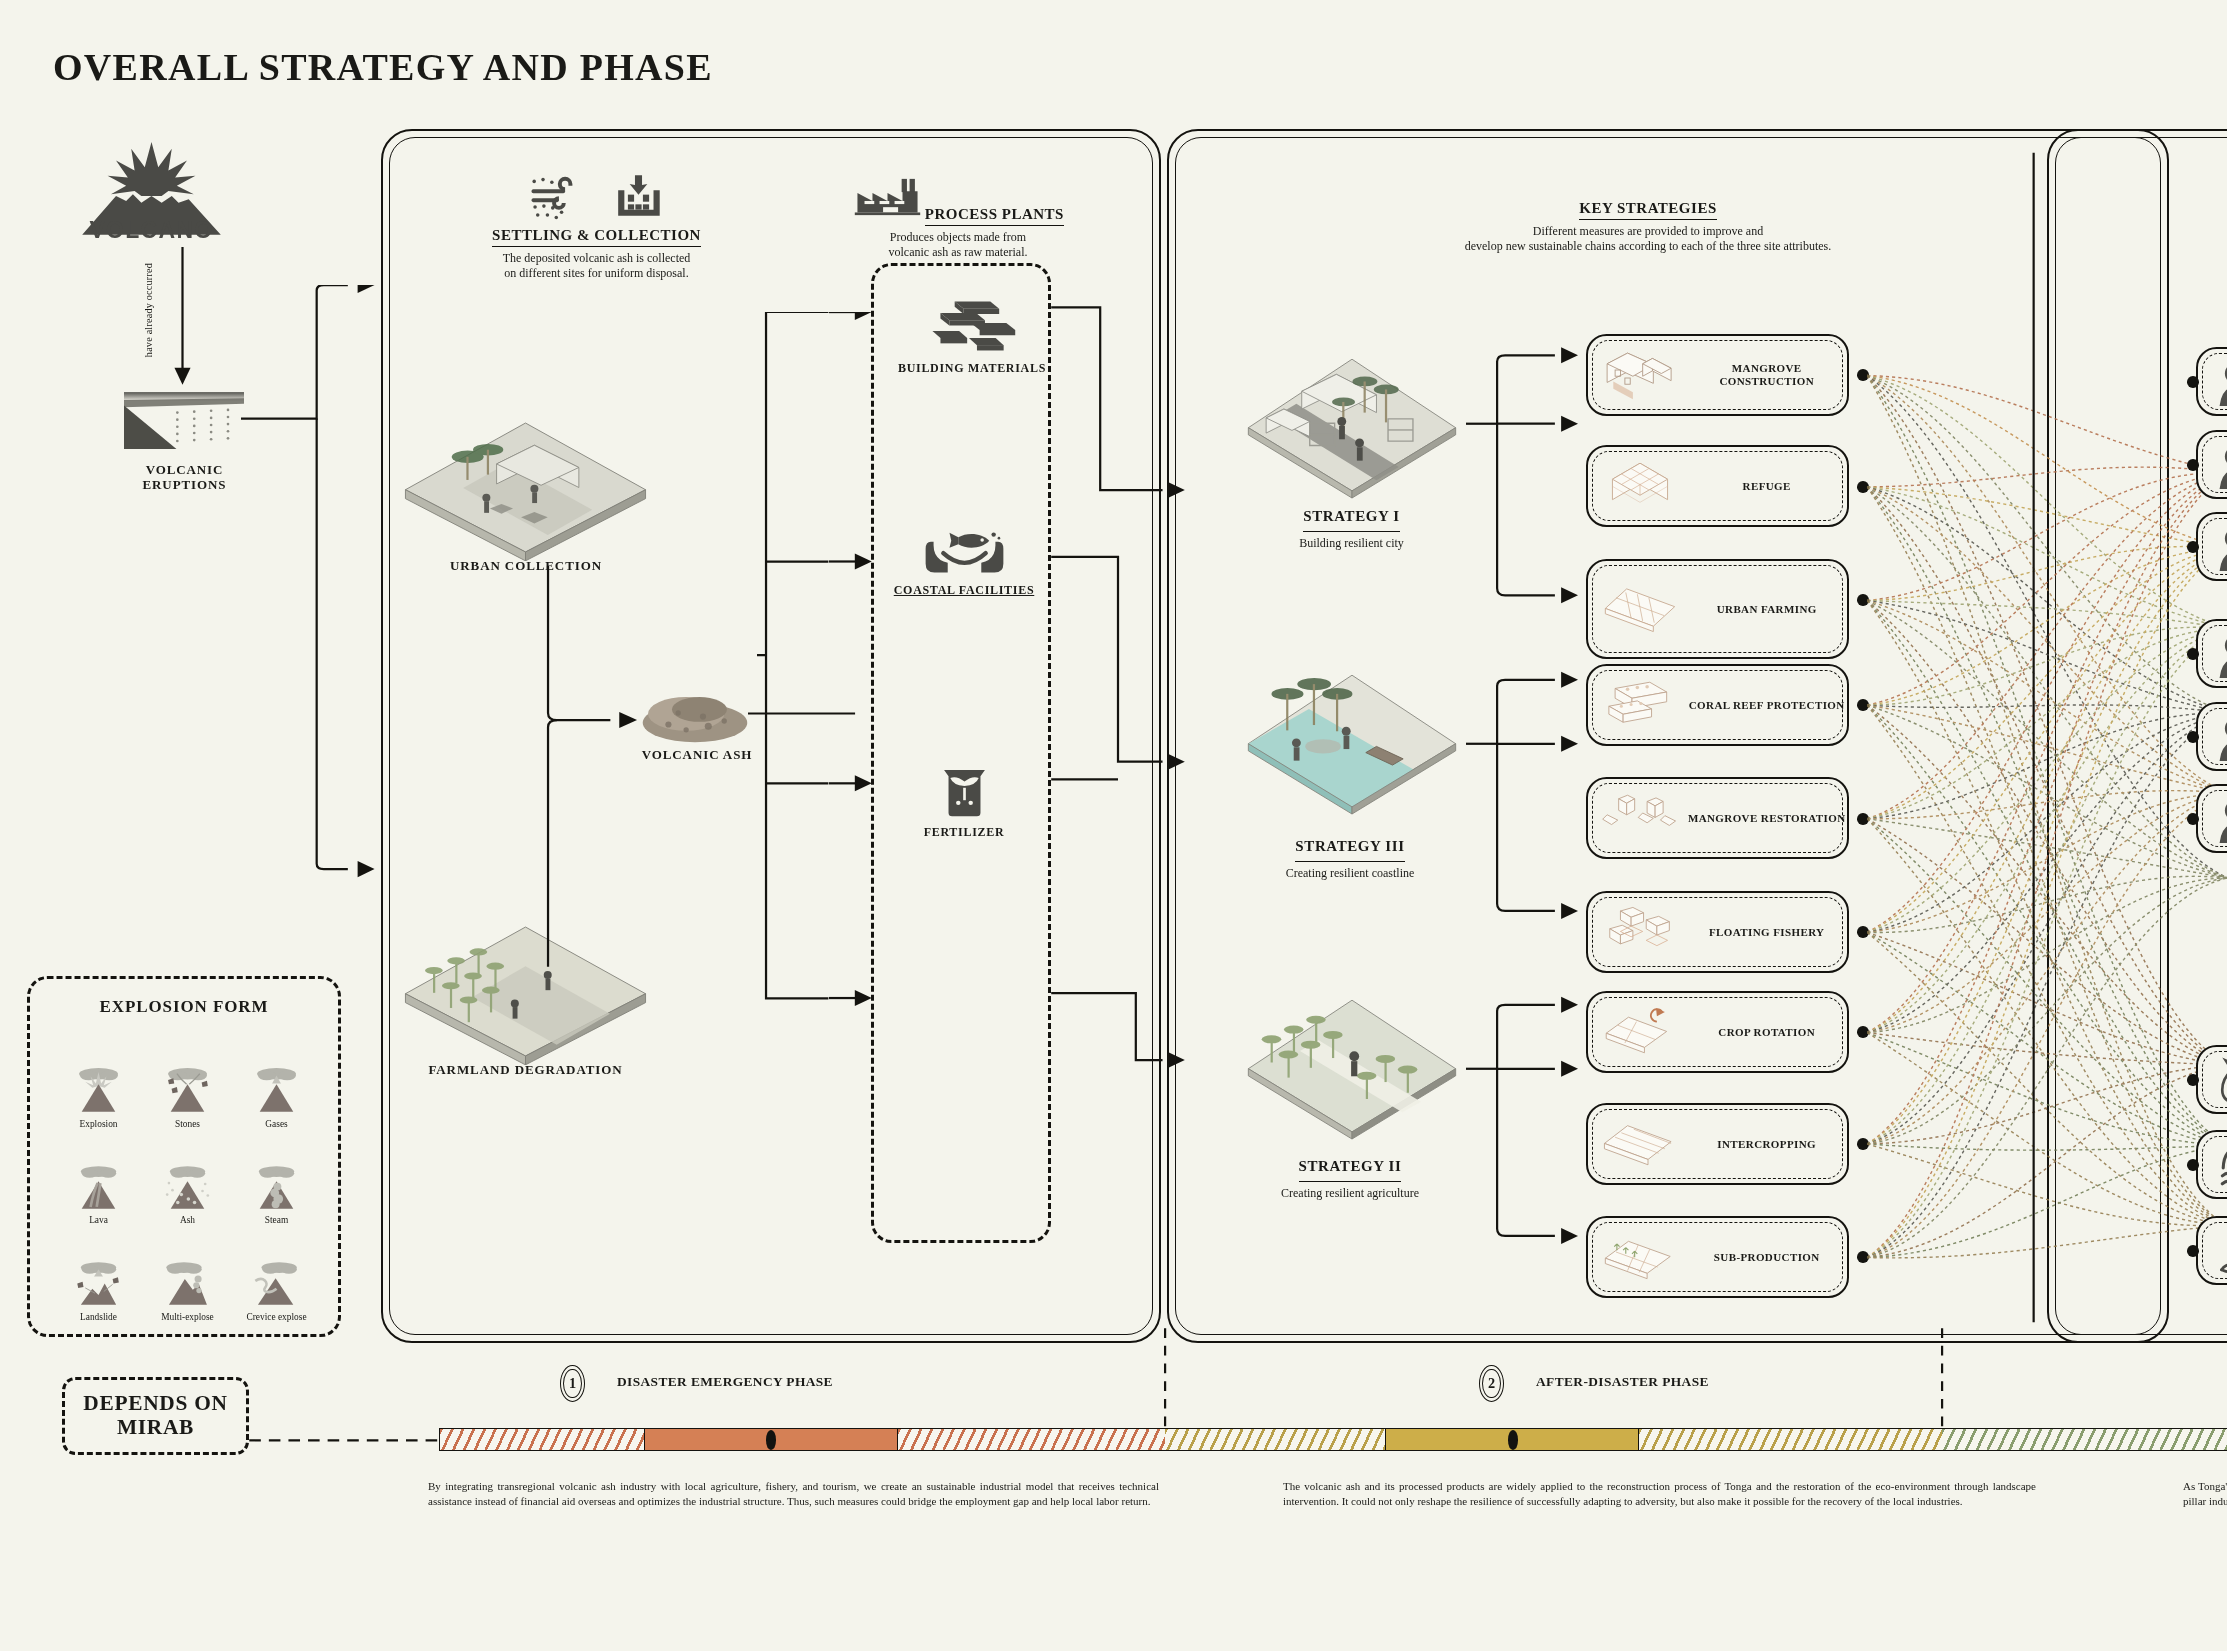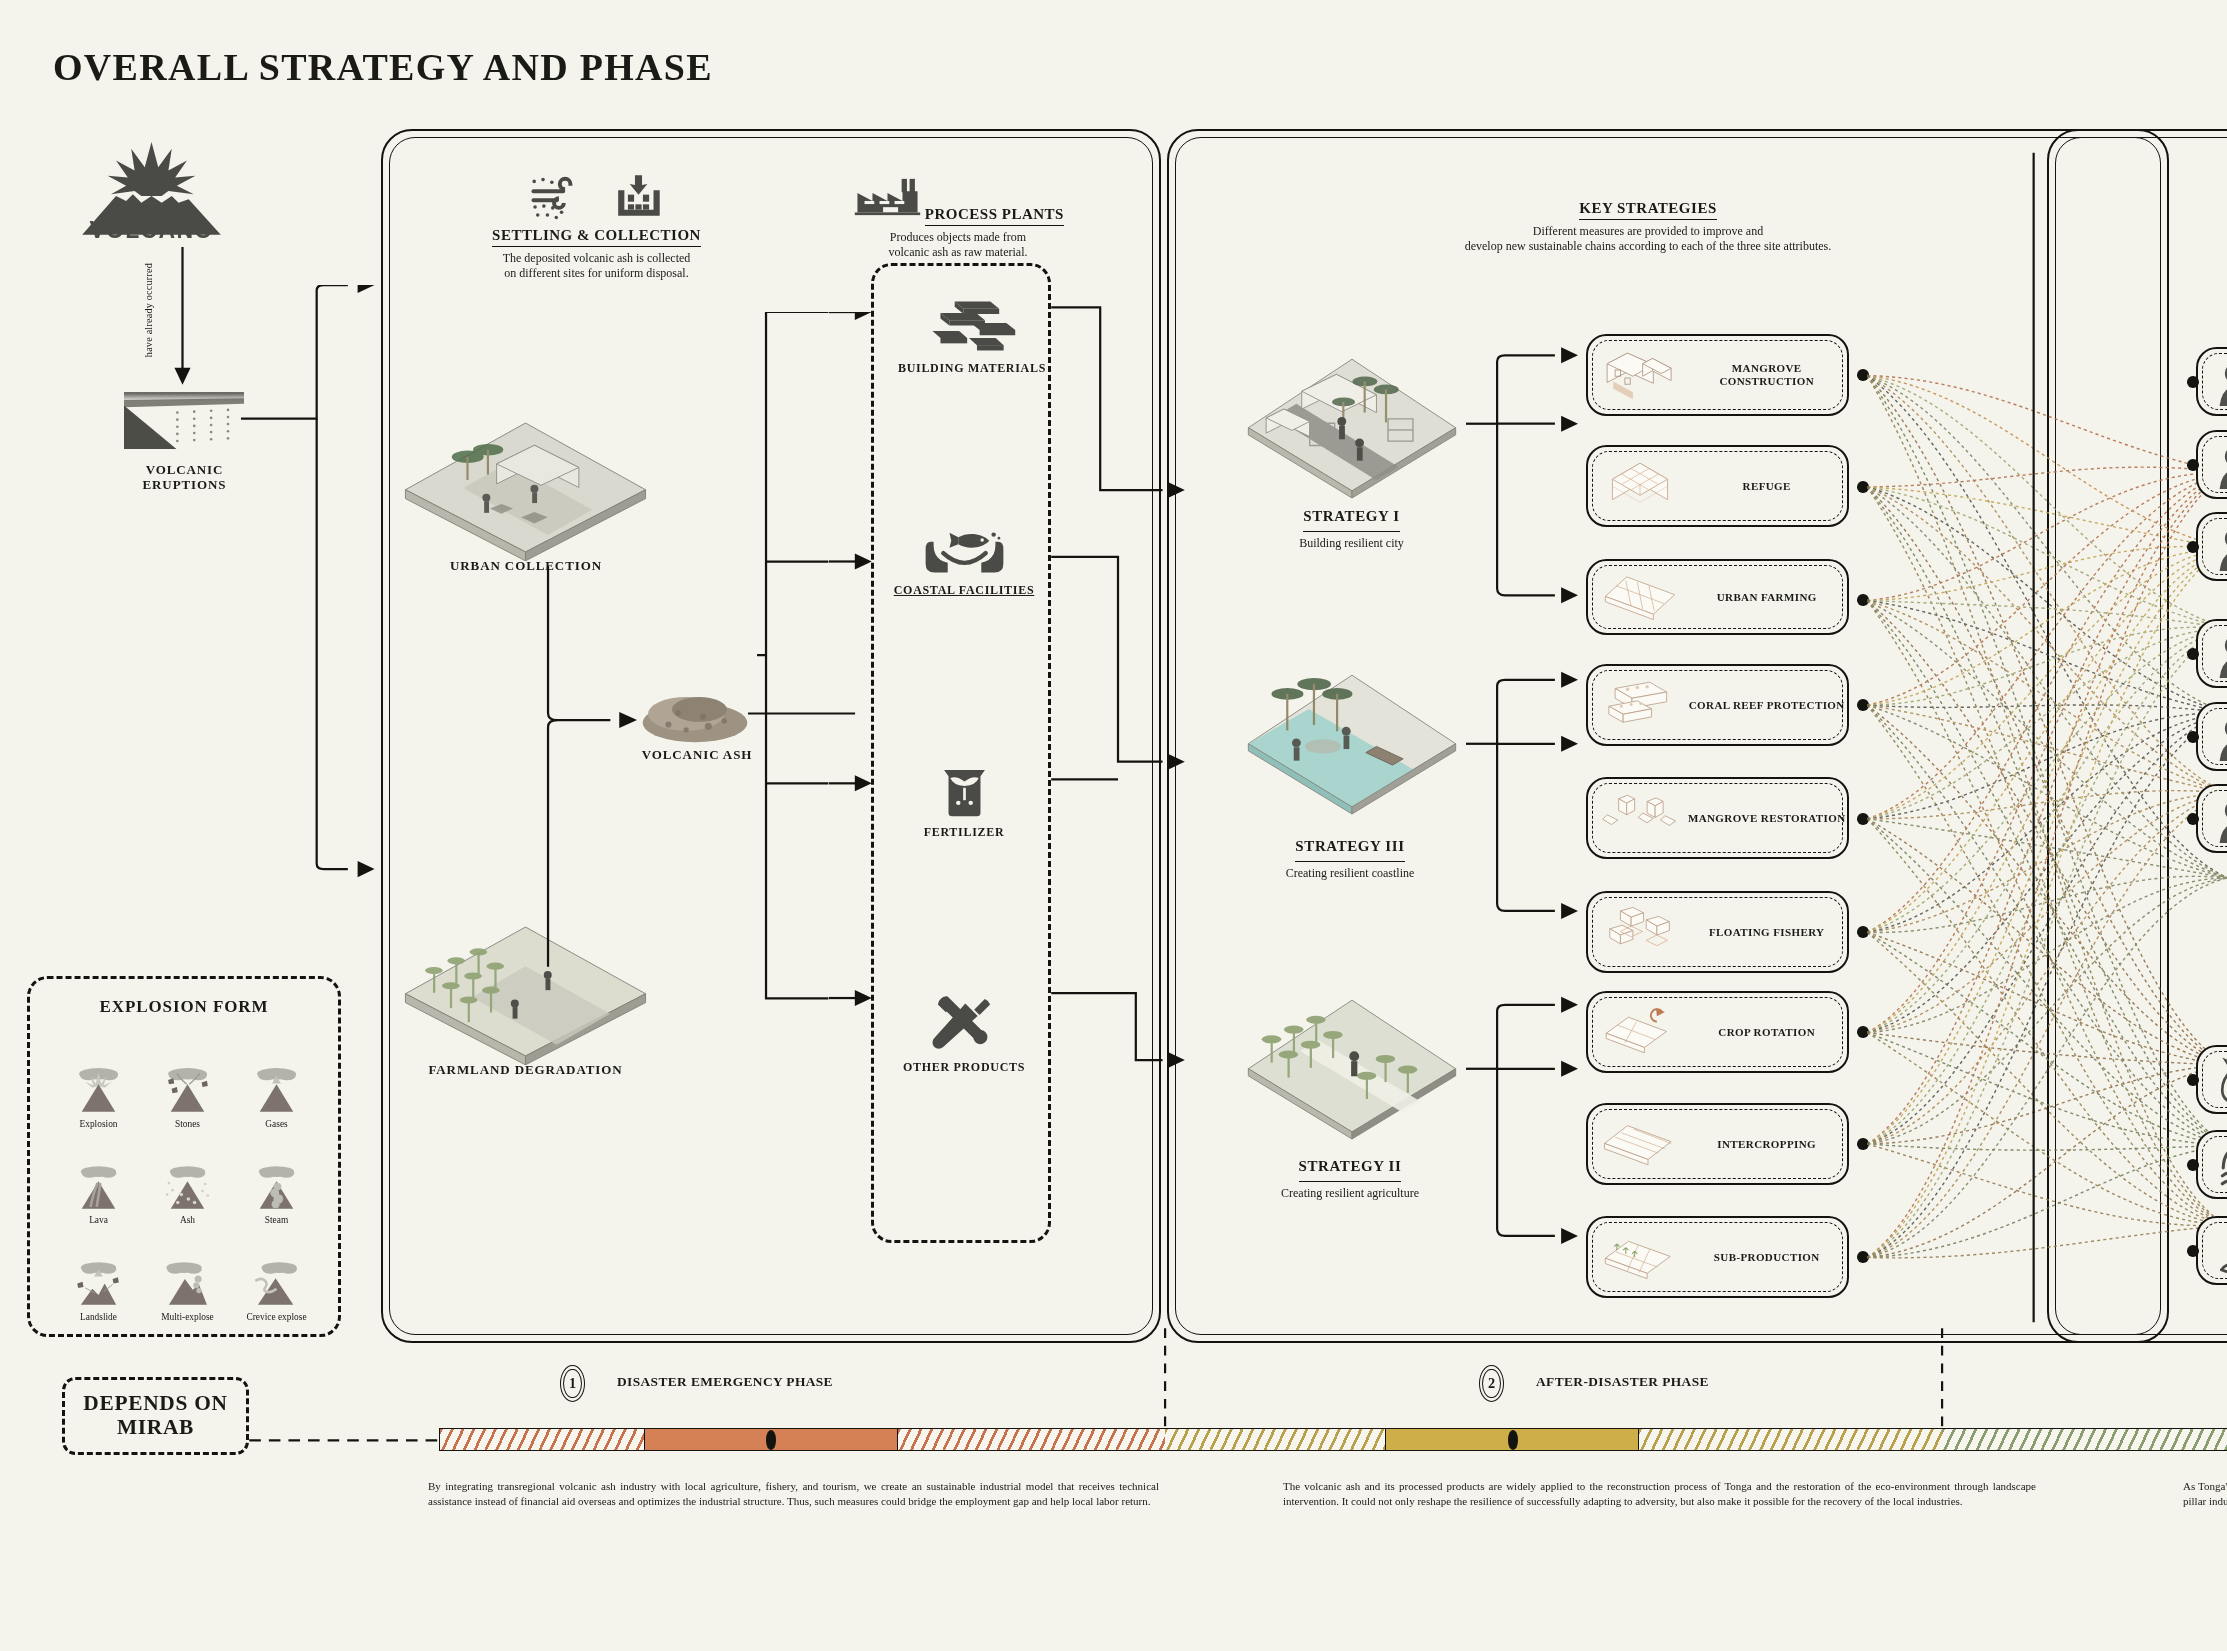--- a/index.html
+++ b/index.html
@@ -544,30 +544,20 @@
       <g class="icon-dark">
         <path d="M34 20 h92 l-10 14 v82 q0 8 -8 8 h-56 q-8 0 -8 -8 v-82 z"></path>
         <path d="M80 46 q-18 -14 -32 -8 q6 16 32 18 q26 -2 32 -18 q-14 -6 -32 8 z" fill="#f4f4ec"></path>
         <path d="M80 60 v28" stroke="#f4f4ec" stroke-width="6"></path>
         <circle cx="66" cy="94" r="5" fill="#f4f4ec"></circle>
           <circle cx="94" cy="94" r="5" fill="#f4f4ec"></circle>
       </g>
     </svg>
     <div class="cat-lab" style="position:static; margin-top:4.5px;">FERTILIZER</div>
   </div>
-  <div class="abs" style="left:0; top:726px; width:180px; text-align:center;">
-    <svg width="76" height="62" viewBox="0 0 170 140">
-      <g class="icon-dark" stroke="#4a4a46">
-        <path d="M36 18 l18 18 l-10 10 l-18 -18 a20 20 0 0 1 22 -18 l76 76 a16 16 0 1 1 -18 18 l-76 -76 a20 20 0 0 1 6 -10 z" fill="#4a4a46" stroke="none"></path>
-        <path d="M132 16 l-24 24 l12 12 l24 -24 a22 22 0 0 0 -12 -12 z" fill="#4a4a46" stroke="none"></path>
-        <path d="M116 54 l-78 70 a14 14 0 0 1 -20 -20 l70 -78 z" fill="#4a4a46" stroke="none"></path>
-      </g>
-    </svg>
-    <div class="cat-lab" style="position:static; margin-top:4.5px;">OTHER PRODUCTS</div>
-  </div>
 </div>
 
 <svg class="abs" style="left:829px; top:312px;" width="49" height="695" viewBox="0 0 110 1560">
   <g fill="#14130f">
       <polygon points="96,0 58,-18 58,18"></polygon>
       <polygon points="96,560 58,542 58,578"></polygon>
       <polygon points="96,1058 58,1040 58,1076"></polygon>
       <polygon points="96,1540 58,1522 58,1558"></polygon>
     </g>
   <g stroke="#14130f" stroke-width="5">
@@ -798,21 +788,21 @@
         <line x1="70" y1="76" x2="132" y2="40"></line>
           <line x1="48" y1="64" x2="110" y2="28"></line>
         <line x1="90" y1="62" x2="90" y2="88"></line>
           <line x1="28" y1="68" x2="90" y2="104" opacity=".6"></line>
         <line x1="152" y1="68" x2="90" y2="104" opacity=".6"></line>
       </g>
     </svg>
   </div>
   <div class="ctxt">REFUGE</div>
 </div>
-<div class="chip" style="left:1586px; top:559px; width:263px; height:76px;">
+<div class="chip" style="left:1586px; top:559px; width:263px; height:100px;">
   <div class="cthumb">
     <svg width="80" height="58" viewBox="0 0 180 130">
       <g fill="#fbfaf5" stroke="#c7a88f" stroke-width="2">
         <polygon points="60,22 168,62 120,106 12,66"></polygon>
           <polygon points="12,66 120,106 120,118 12,78"></polygon>
       </g>
       <g stroke="#cfae93" stroke-width="1.6" fill="none">
         <line x1="36" y1="42" x2="144" y2="82"></line>
           <line x1="84" y1="34" x2="96" y2="94"></line>
         <line x1="110" y1="42" x2="122" y2="98"></line>

